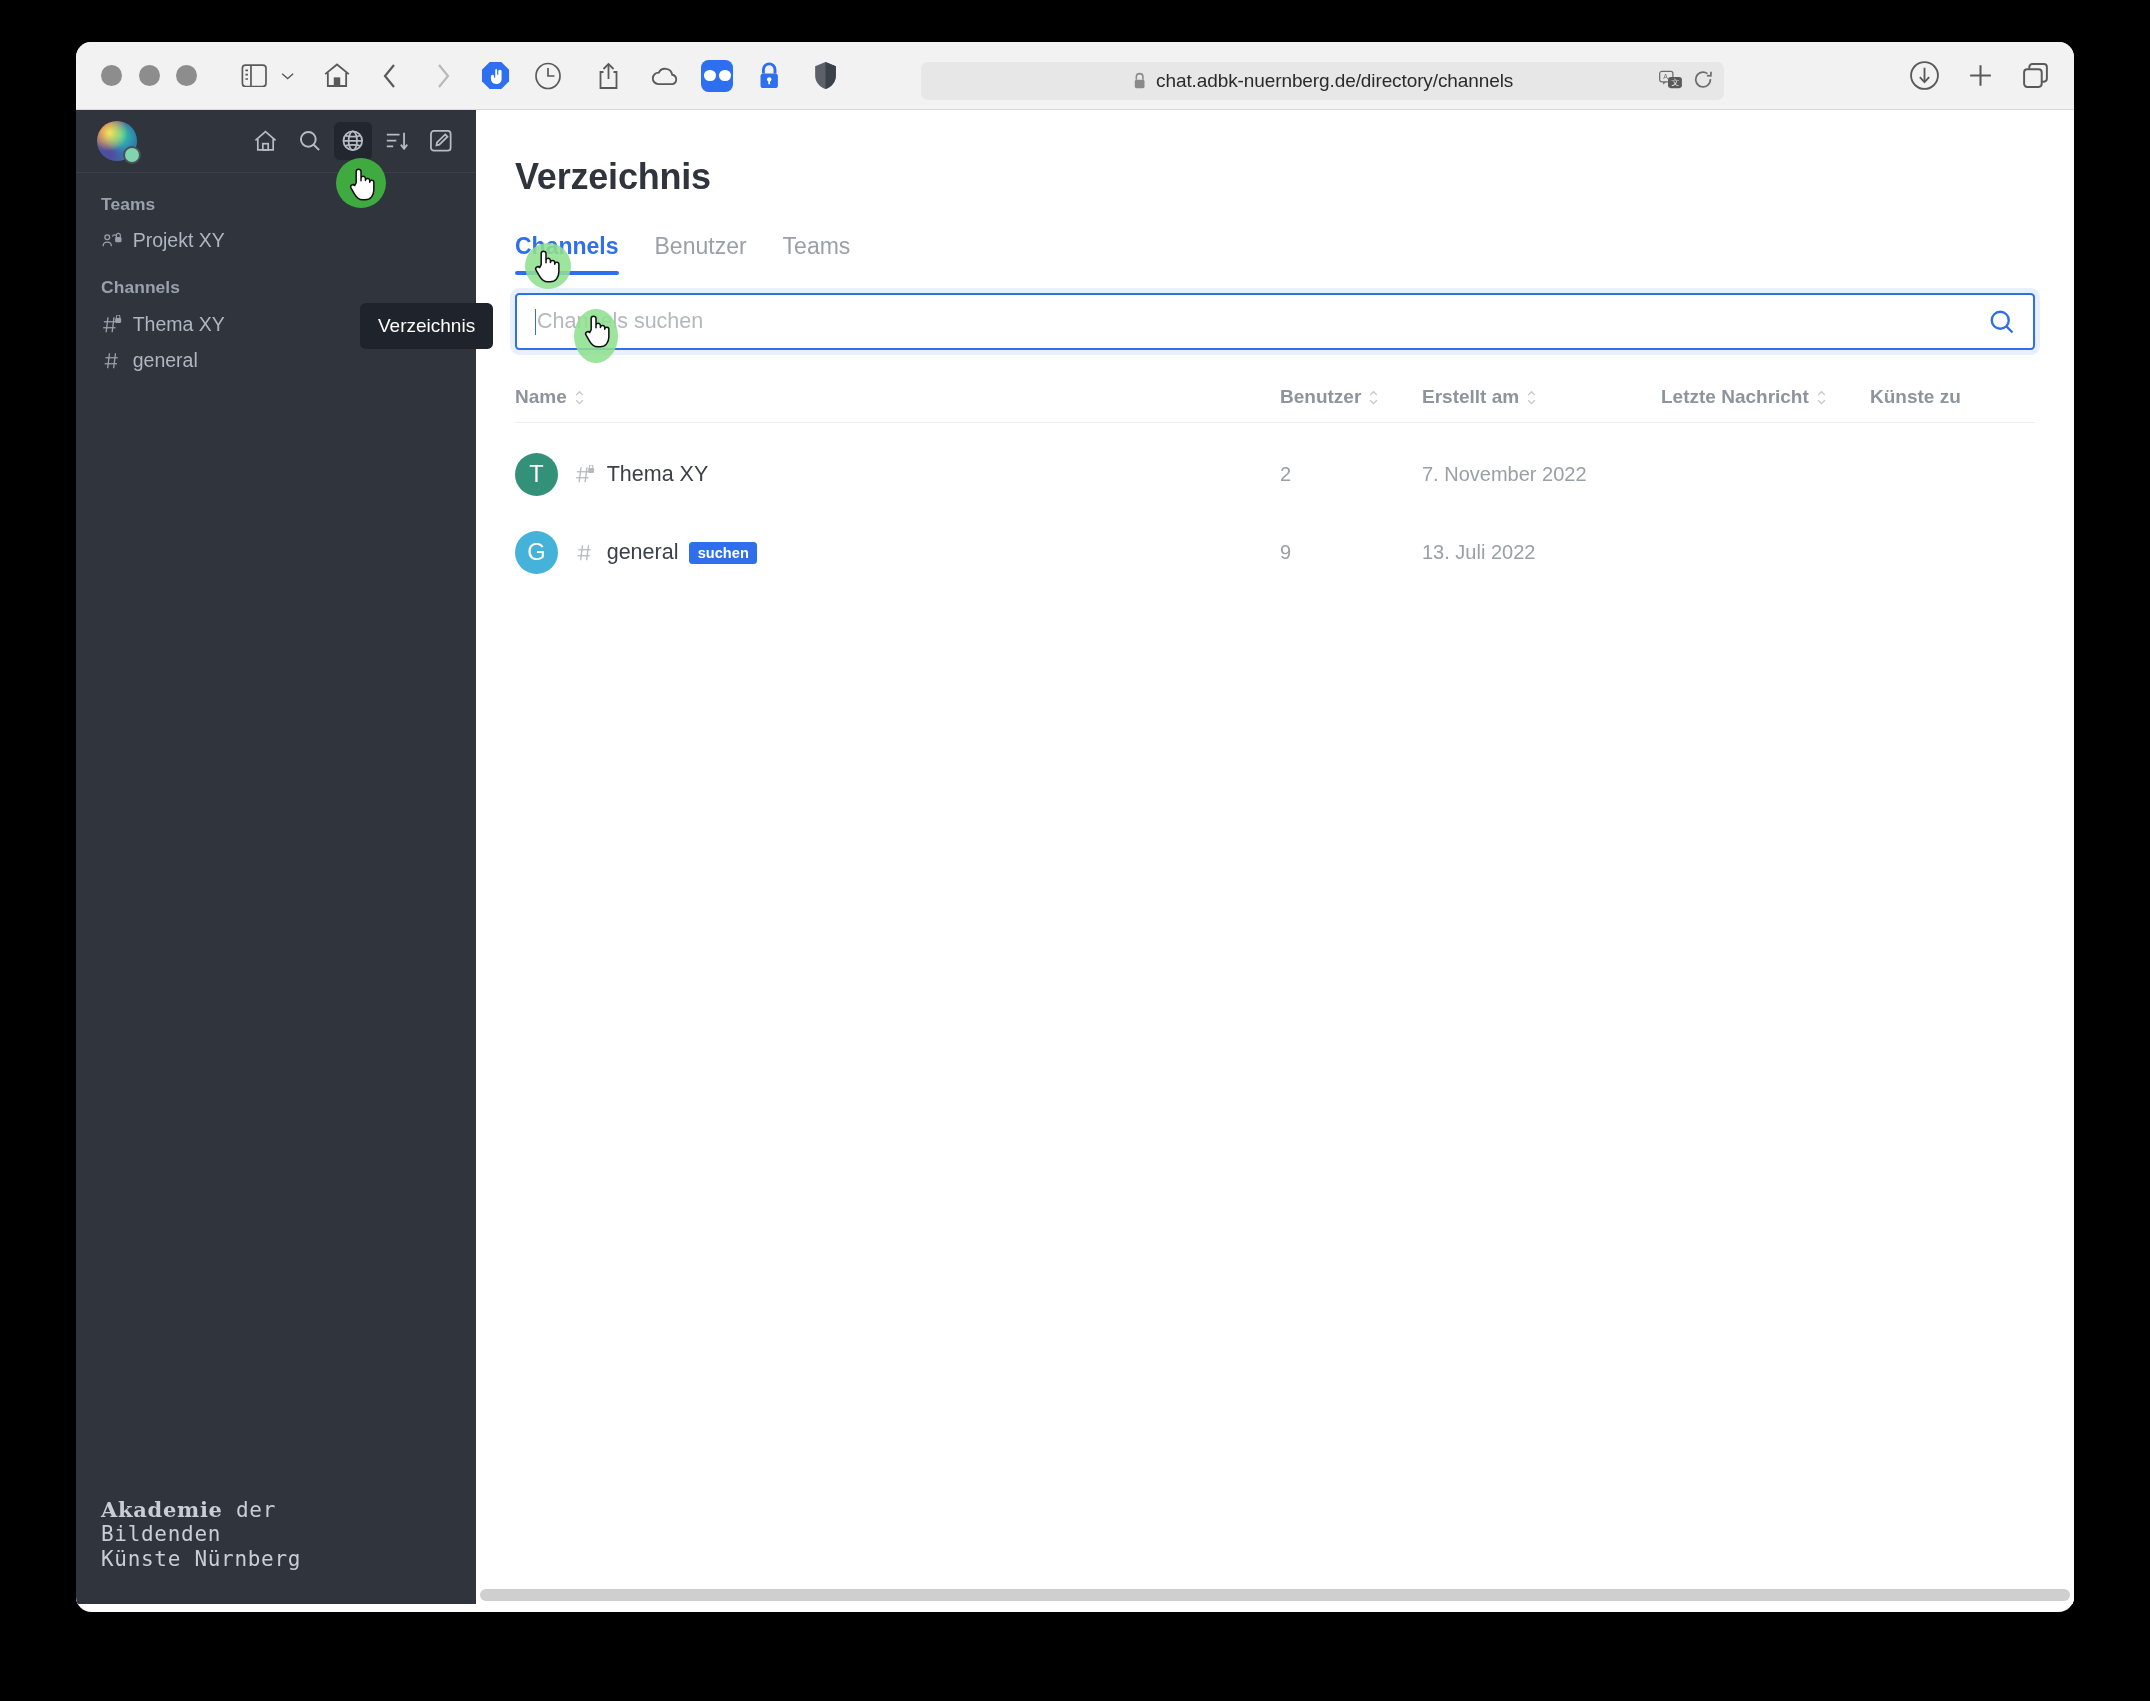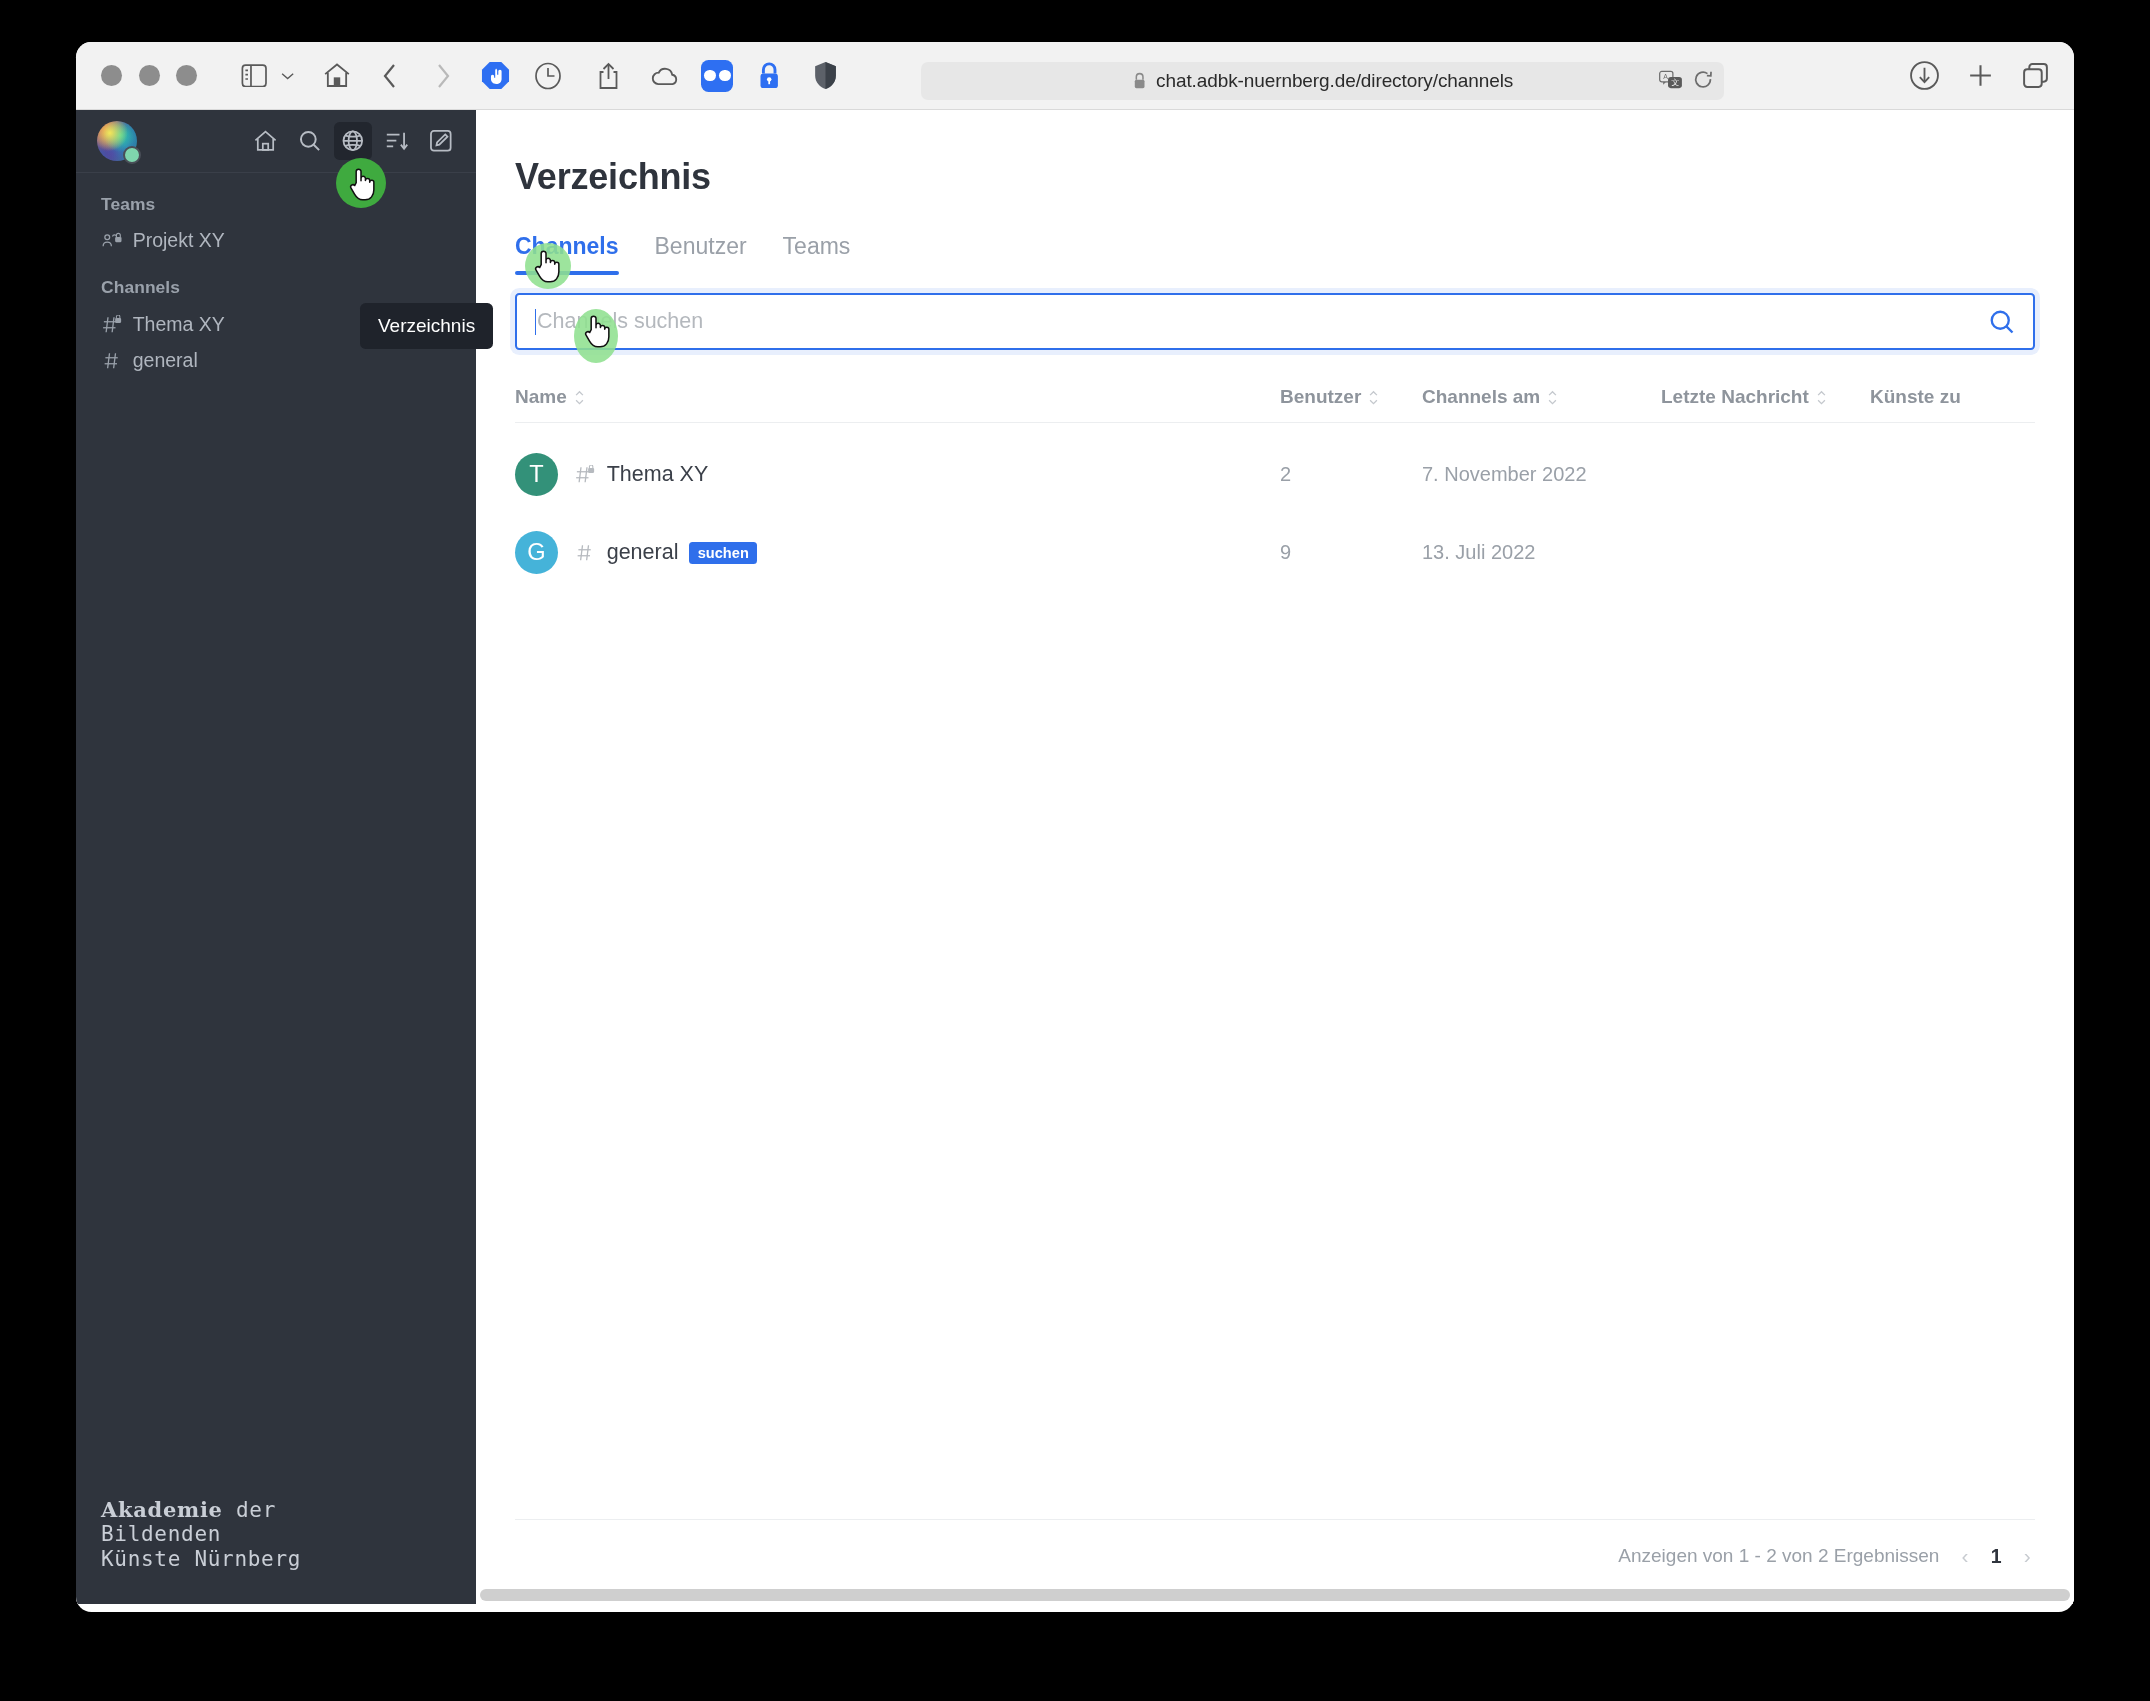--- a/index.html
+++ b/index.html
@@ -693,21 +693,21 @@
             <div class="th col-users">
               <span>Benutzer</span>
               <span class="sort-ico">
                 <svg width="11" height="15.3" viewBox="0 0 12 18" fill="none" stroke="currentColor" stroke-width="1.5">
                   <polyline points="2,6 6,2 10,6"></polyline>
                     <polyline points="2,12 6,16 10,12"></polyline>
                 </svg>
               </span>
             </div>
             <div class="th col-created">
-              <span>Channels am</span>
+              <span>Erstellt am</span>
               <span class="sort-ico">
                 <svg width="11" height="15.3" viewBox="0 0 12 18" fill="none" stroke="currentColor" stroke-width="1.5">
                   <polyline points="2,6 6,2 10,6"></polyline>
                     <polyline points="2,12 6,16 10,12"></polyline>
                 </svg>
               </span>
             </div>
             <div class="th col-last">
               <span>Letzte Nachricht</span>
               <span class="sort-ico">
@@ -764,26 +764,20 @@
                 <span class="chan-label">general</span>
                 <span class="badge-default">suchen</span>
               </div>
             </div>
             <div class="cell col-users">9</div>
             <div class="cell col-created">13. Juli 2022</div>
             <div class="cell col-last"></div>
             <div class="cell col-belongs"></div>
           </div>
 
-          <div id="table-footer">
-            <span id="results-text">Anzeigen von 1 - 2 von 2 Ergebnissen</span>
-            <span class="pager-arrow">‹</span>
-            <span id="pager-page">1</span>
-            <span class="pager-arrow">›</span>
-          </div>
 
         </div>
       </div>
 
       <div id="h-scrollbar">
         <div id="h-scrollbar-thumb"></div>
       </div>
     </div>
   </div>
 </div>

